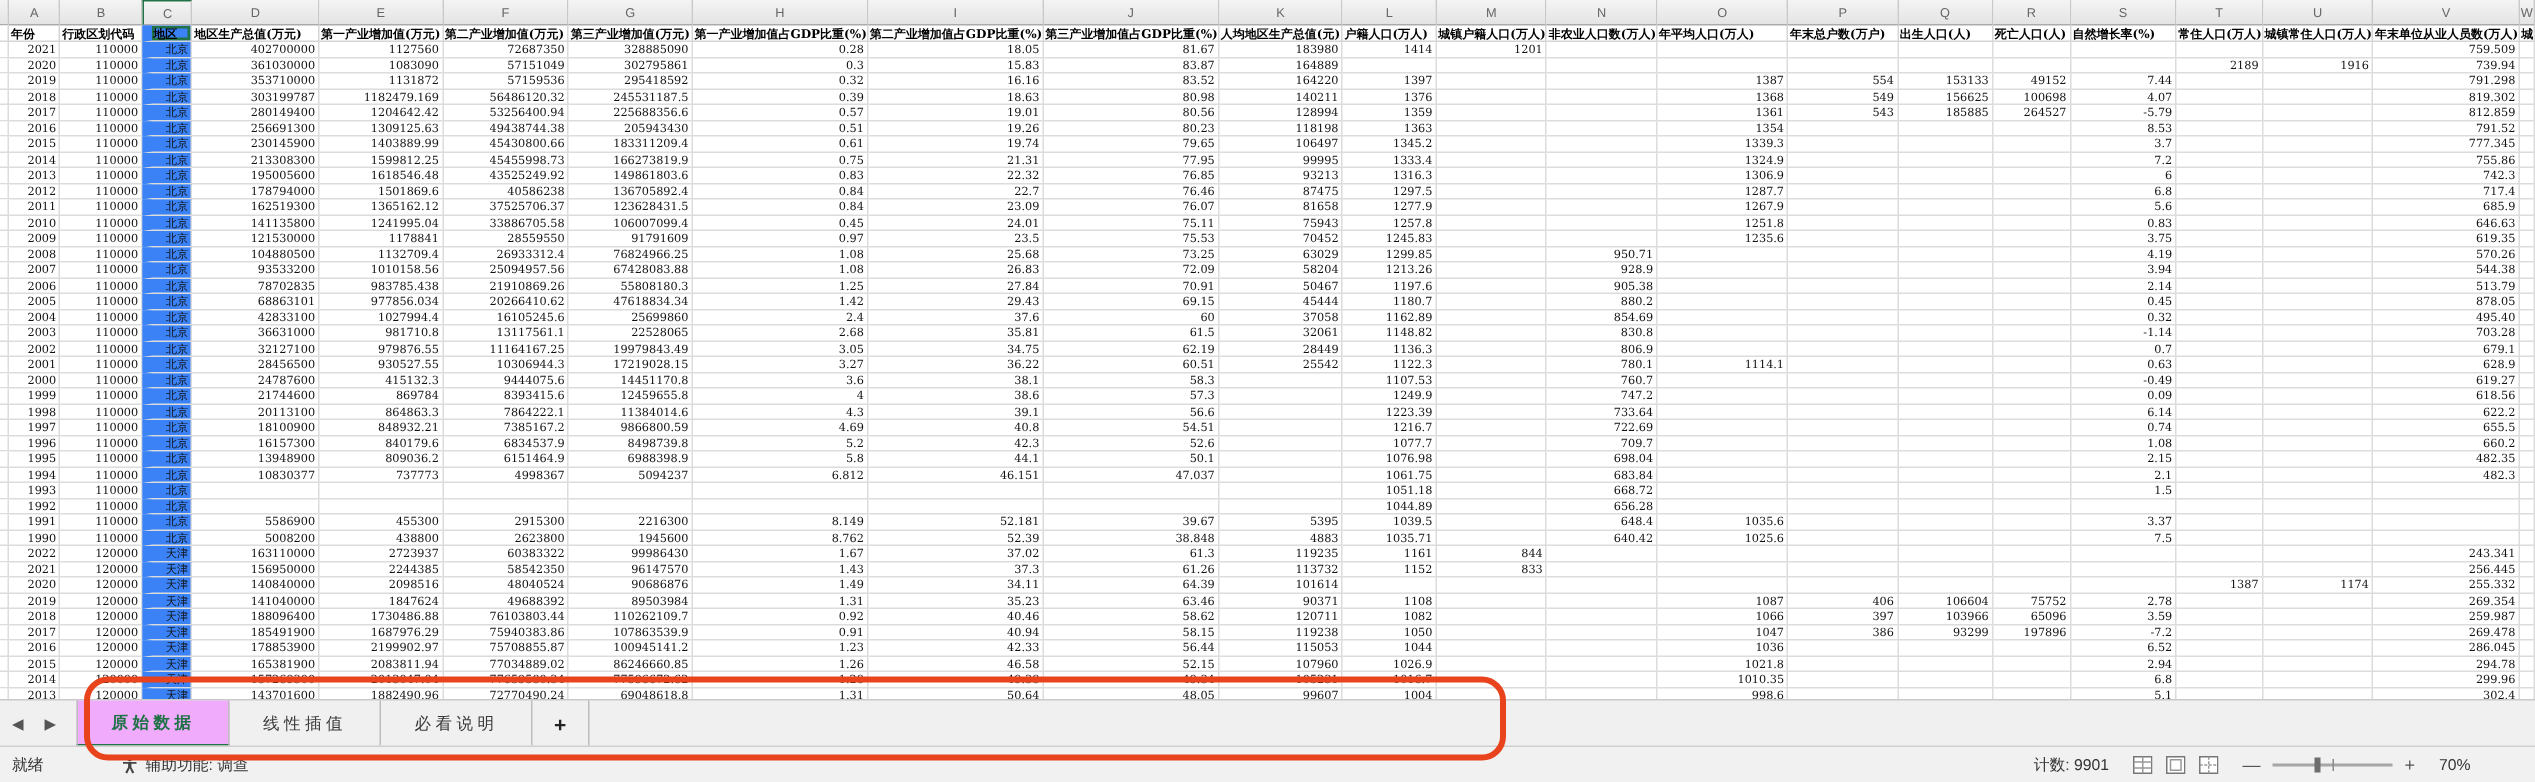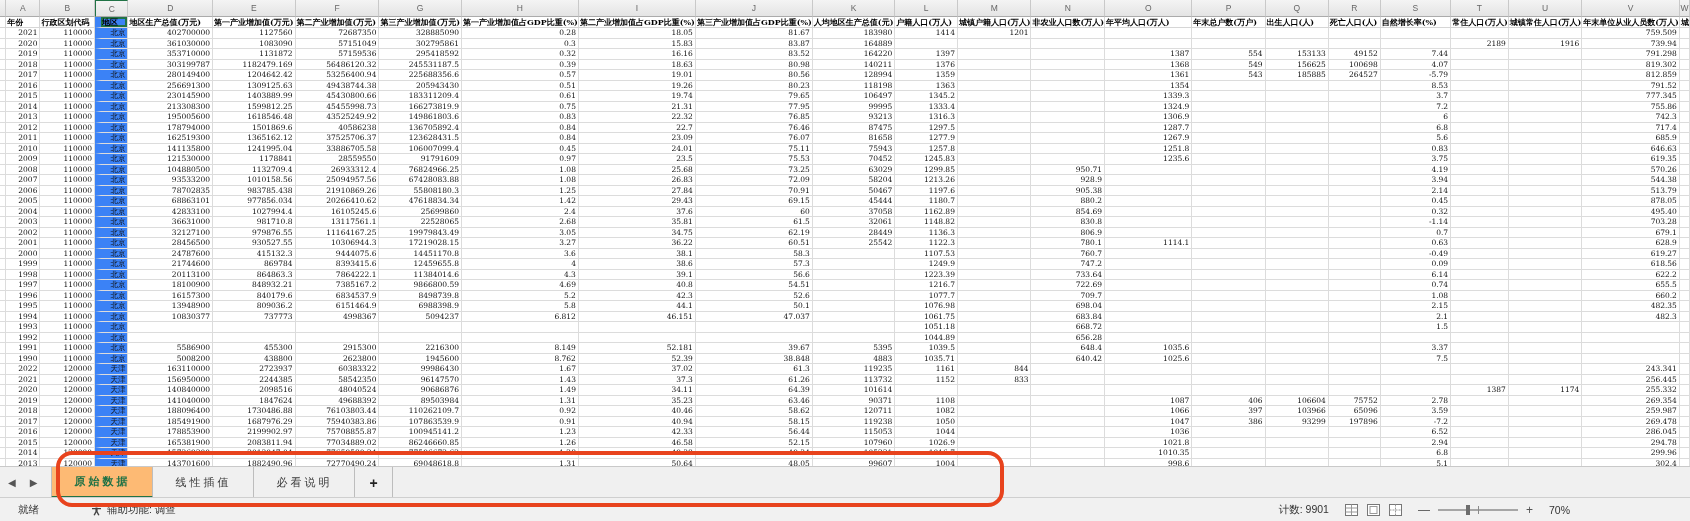--- a/index.html
+++ b/index.html
@@ -23,30 +23,30 @@
   td.strip{background:#fff;border-bottom:1.5px solid #31a06c;border-right:1px solid #e0e0e0;}
   tr.r1 td.strip{border-bottom:1px solid #d6d6d6;}
   
   #tabbar{position:absolute;left:0;top:466px;width:1690px;height:31px;background:#f0f0f0;
     border-top:1px solid #c9c9c9;display:flex;align-items:stretch;font-size:11px;color:#333;}
   .tabarrows{display:flex;align-items:center;gap:14px;padding:0 14px 0 8px;color:#555;font-size:10px;}
   .tabarrow{cursor:pointer;}
   #tabs{display:flex;align-items:stretch;}
   .tab{display:flex;align-items:center;padding:0 22px;letter-spacing:3px;border-right:1px solid #bdbdbd;
     color:#3a3a3a;cursor:pointer;}
-  .tab.active{background:#fdba74;color:#1e7145;font-weight:bold;border-left:1px solid #bdbdbd;
+  .tab.active{background:#f0abfc;color:#1e7145;font-weight:bold;border-left:1px solid #bdbdbd;
     border-bottom:2px solid #217346;font-family:Liberation Serif, serif;}
   .addtab{display:flex;align-items:center;padding:0 14px;font-size:14px;font-weight:bold;color:#222;
     border-right:1px solid #bdbdbd;cursor:pointer;}
   
   #statusbar{position:absolute;left:0;top:497px;width:1690px;height:24px;background:#f1f1f1;
     border-top:1px solid #cfcfcf;display:flex;align-items:center;font-size:10.5px;color:#333;}
-  #status-left{display:flex;align-items:flex-end;gap:8px;padding-left:18px;}
+  #status-left{display:flex;align-items:flex-end;gap:8px;padding-left:8px;}
   #accy{display:flex;align-items:center;gap:5px;margin-left:52px;}
-  #status-right{margin-left:auto;display:flex;align-items:center;gap:16px;padding-right:120px;}
+  #status-right{margin-left:auto;display:flex;align-items:center;gap:16px;padding-right:43px;}
   .viewicons{display:flex;align-items:center;gap:9px;}
   .vicon{width:13px;height:12px;display:inline-block;}
   #zoomctl{display:flex;align-items:center;gap:8px;}
   #zoom-track{position:relative;width:80px;height:2px;background:#a6a6a6;}
   #zoom-notch{position:absolute;left:50%;top:-3px;width:1px;height:8px;background:#8a8a8a;}
   #zoom-thumb{position:absolute;left:35%;top:-4px;width:4px;height:10px;background:#6d6d6d;cursor:pointer;}
   .zbtn{font-size:12px;color:#555;cursor:pointer;line-height:10px;}
   
   #redbox{position:absolute;left:56px;top:451px;width:940px;height:48px;border:4px solid #e8431d;
     border-radius:16px;z-index:60;pointer-events:none;}

